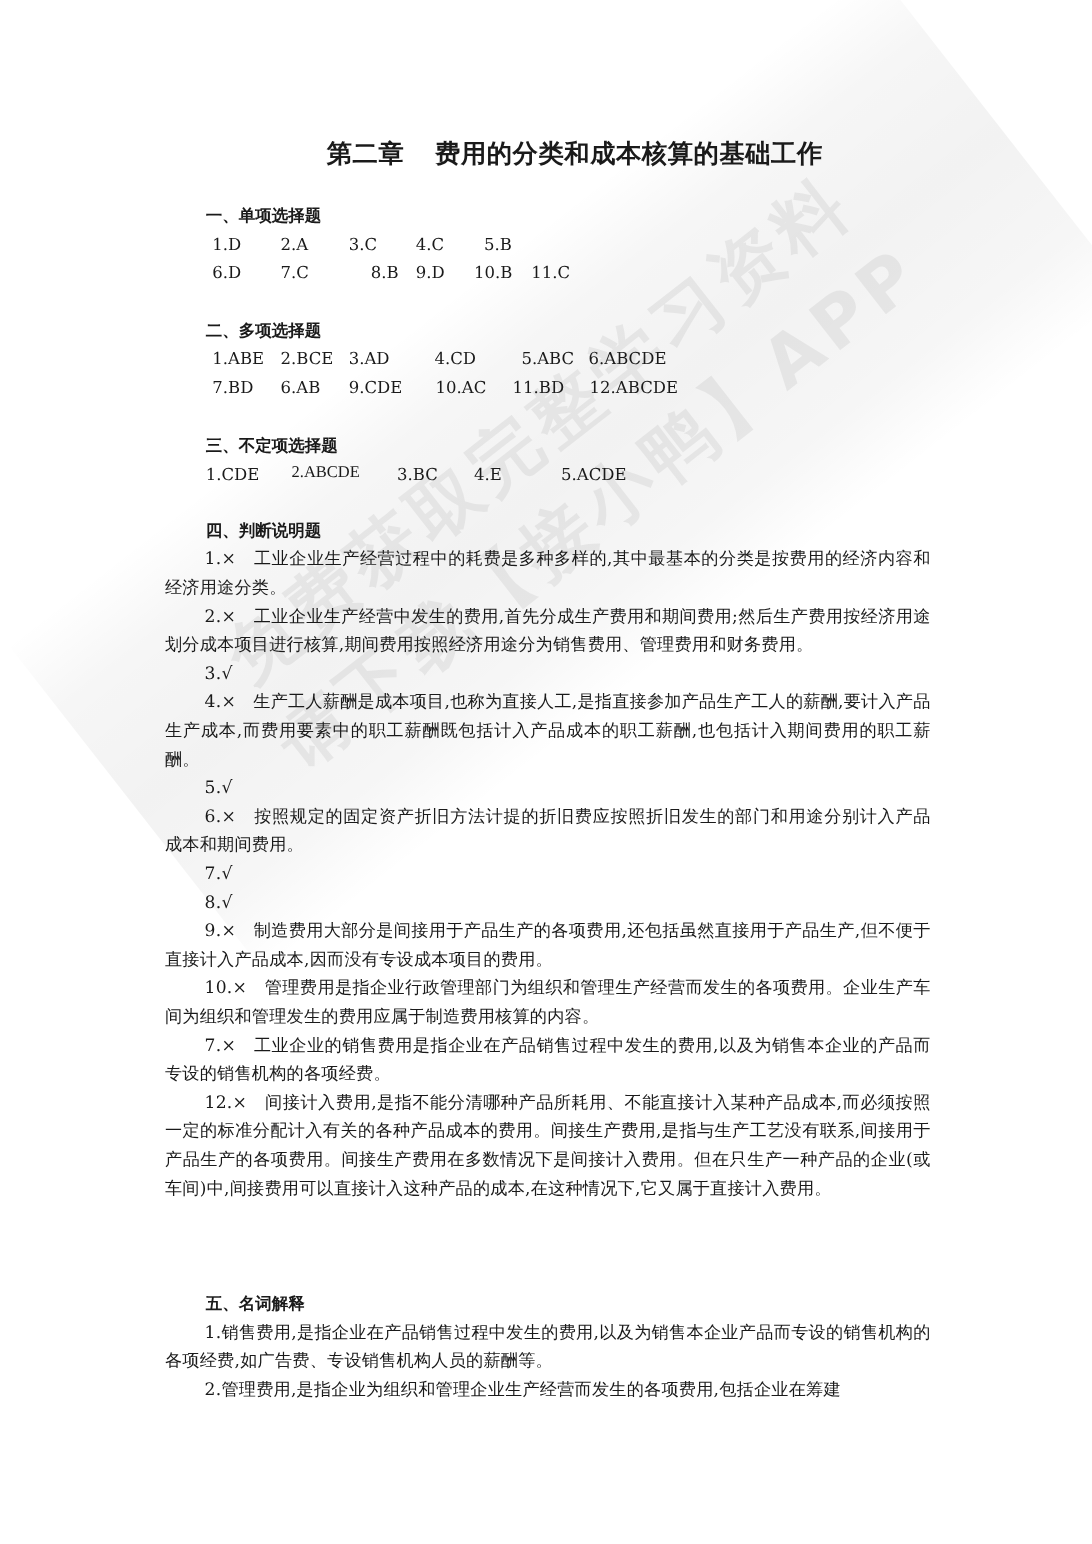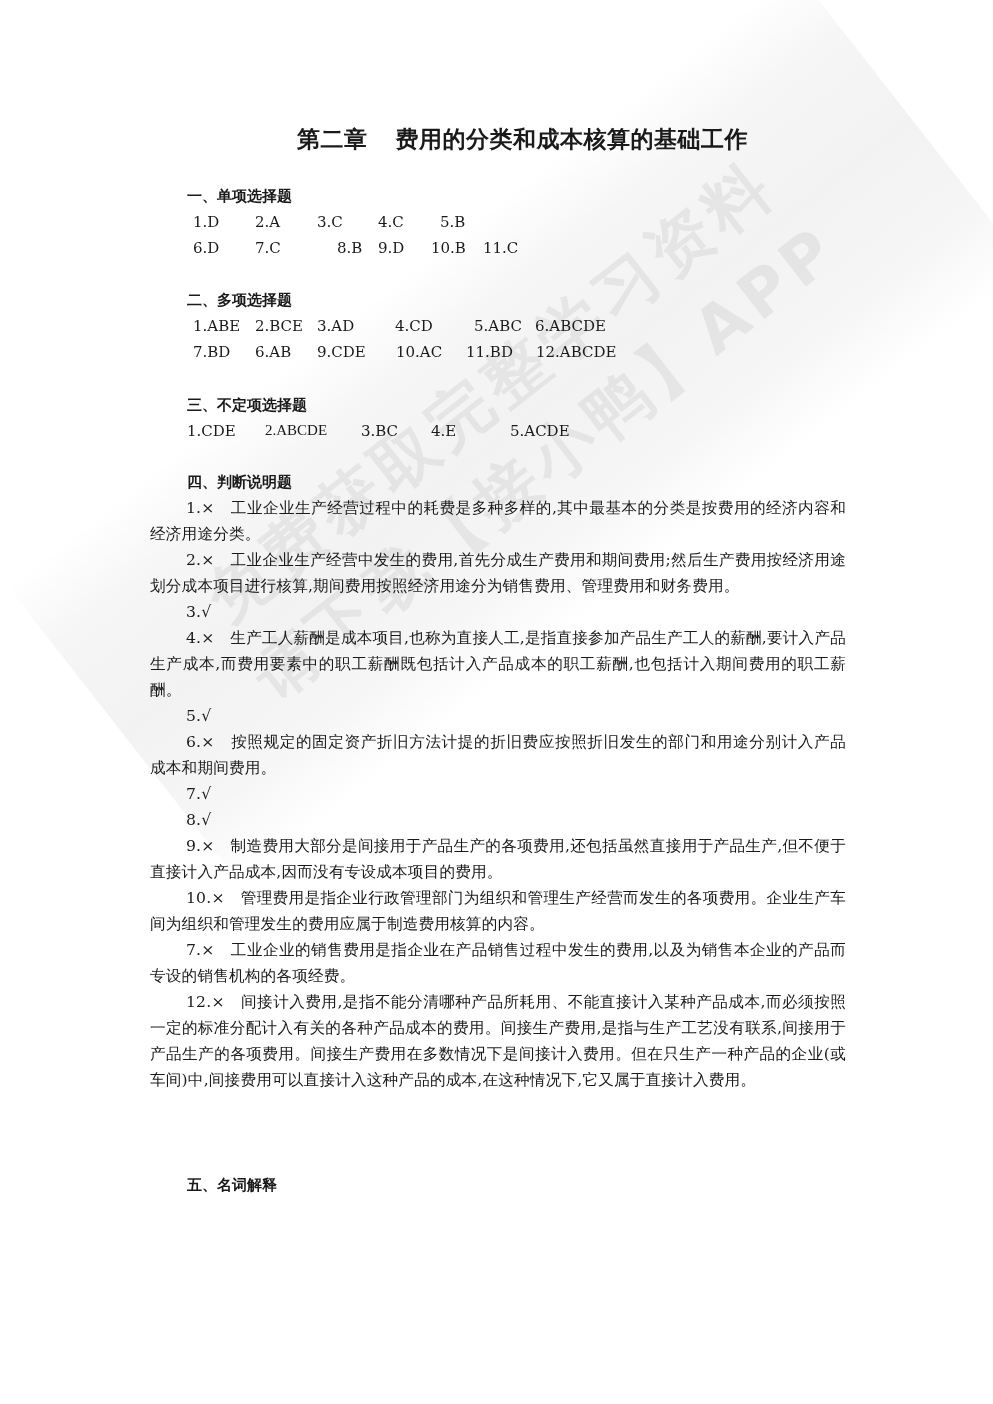--- a/index.html
+++ b/index.html
@@ -103,14 +103,18 @@
     <p class="para">6.×　按照规定的固定资产折旧方法计提的折旧费应按照折旧发生的部门和用途分别计入产品成本和期间费用。</p>
     <p class="para">7.√</p>
     <p class="para">8.√</p>
     <p class="para">9.×　制造费用大部分是间接用于产品生产的各项费用,还包括虽然直接用于产品生产,但不便于直接计入产品成本,因而没有专设成本项目的费用。</p>
     <p class="para">10.×　管理费用是指企业行政管理部门为组织和管理生产经营而发生的各项费用。企业生产车间为组织和管理发生的费用应属于制造费用核算的内容。</p>
     <p class="para">7.×　工业企业的销售费用是指企业在产品销售过程中发生的费用,以及为销售本企业的产品而专设的销售机构的各项经费。</p>
     <p class="para">12.×　间接计入费用,是指不能分清哪种产品所耗用、不能直接计入某种产品成本,而必须按照一定的标准分配计入有关的各种产品成本的费用。间接生产费用,是指与生产工艺没有联系,间接用于产品生产的各项费用。间接生产费用在多数情况下是间接计入费用。但在只生产一种产品的企业(或车间)中,间接费用可以直接计入这种产品的成本,在这种情况下,它又属于直接计入费用。</p>
   </div>
 
   <div class="sec-head" style="top:1176px;">五、名词解释</div>
+  <div class="body-text" style="top:1198px;">
+    <p class="para">1.销售费用,是指企业在产品销售过程中发生的费用,以及为销售本企业产品而专设的销售机构的各项经费,如广告费、专设销售机构人员的薪酬等。</p>
+    <p class="para">2.管理费用,是指企业为组织和管理企业生产经营而发生的各项费用,包括企业在筹建</p>
+  </div>
 
 </div>
 
 </body></html>

